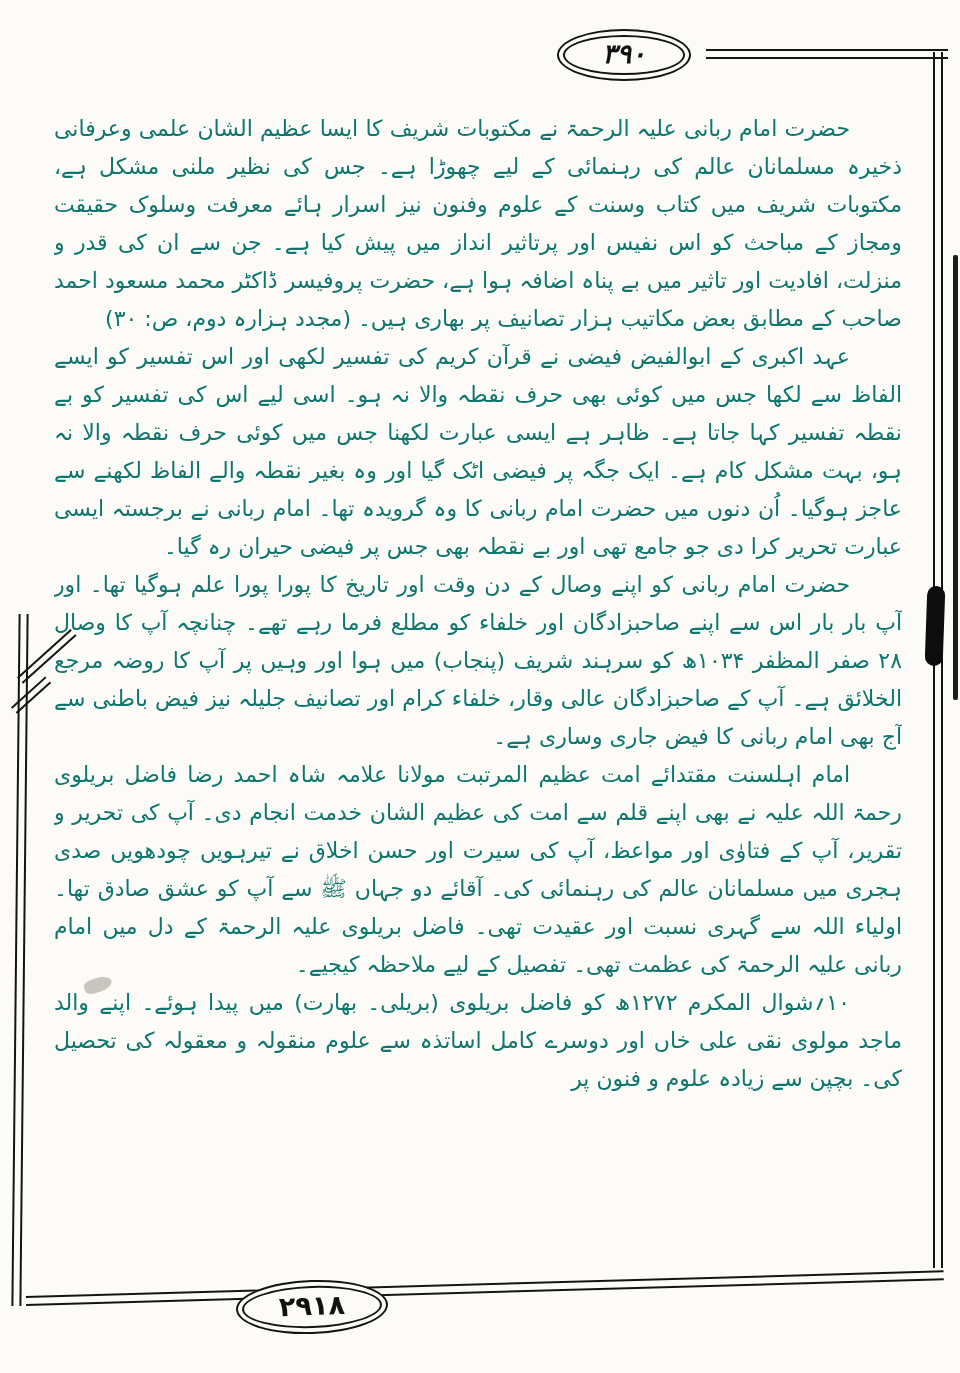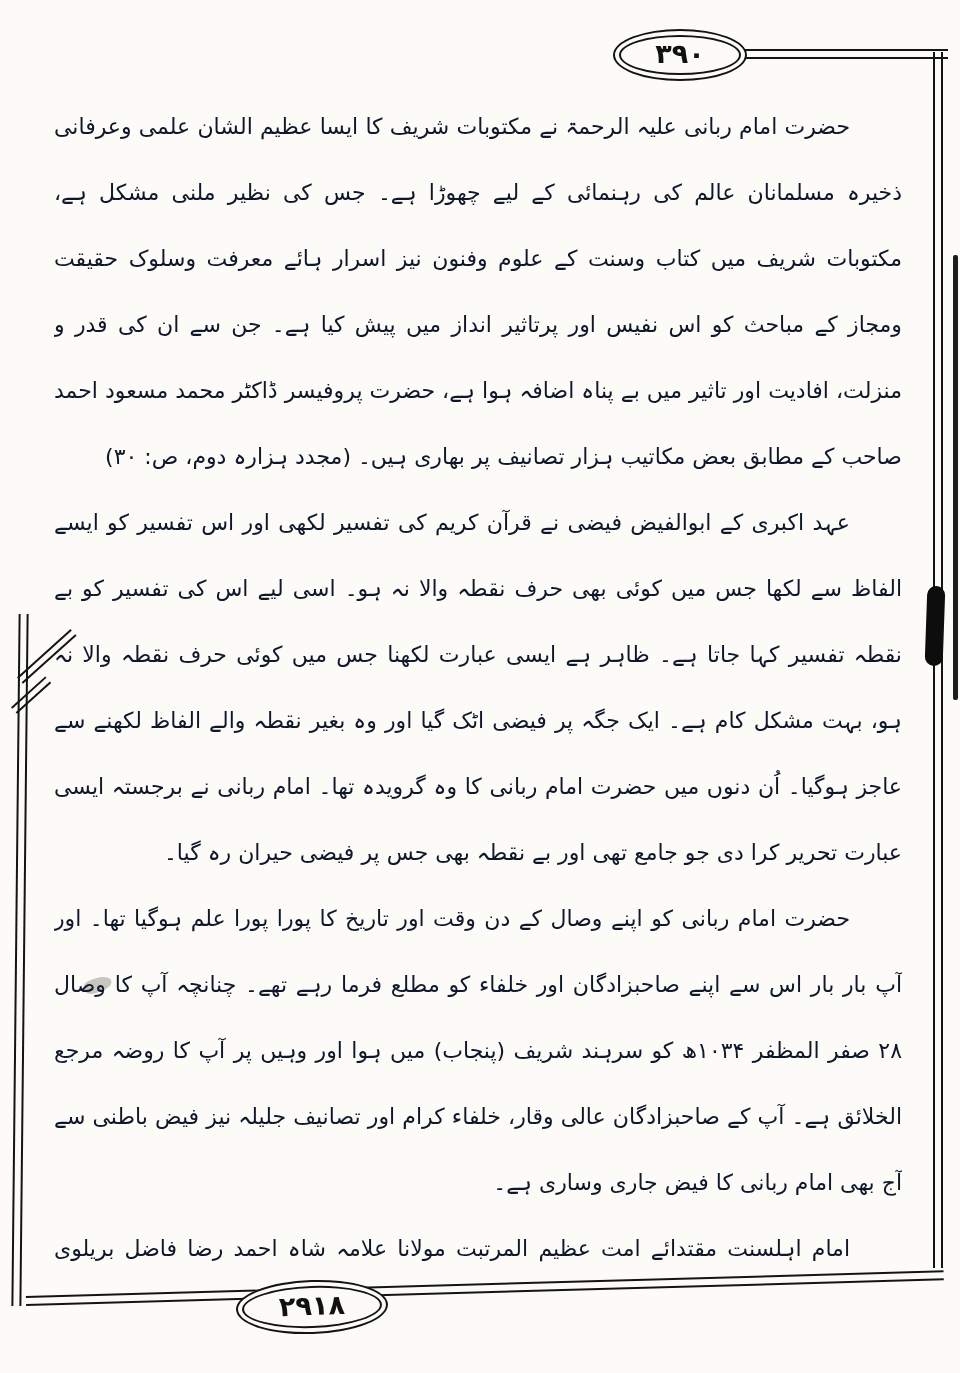--- a/index.html
+++ b/index.html
@@ -46,36 +46,36 @@
     border-radius: 50%;
     padding: 4px;
     background: #fcfbf7;
   }
   .oval-inner {
     width: 100%; height: 100%;
     border: 2px solid #141414;
     border-radius: 50%;
     display: flex; align-items: center; justify-content: center;
   }
-  .top-oval    { left: 613px; top: 29px;   width: 134px; height: 52px; }
+  .top-oval    { left: 557px; top: 29px;   width: 134px; height: 52px; font-style: italic; }
   .bottom-oval { left: 236px; top: 1280px; width: 152px; height: 54px; transform: rotate(-2deg); }
   .num { font-size: 27px; font-weight: bold; color: #111; letter-spacing: 3px; line-height: 1; padding-bottom: 3px; }
 
   
   .text-block {
     position: absolute;
-    top: 94px;
+    top: 110px;
     right: 58px;
     width: 848px;
     height: 1192px;
     overflow: hidden;
     direction: rtl;
     font-size: 22px;
-    line-height: 66px;
-    color: #0f172a;
+    line-height: 38px;
+    color: #0f766e;
     text-align: justify;
   }
   .text-block p {
     text-indent: 52px;
     margin: 0;
   }
 </style>
 </head>
 <body>
 

